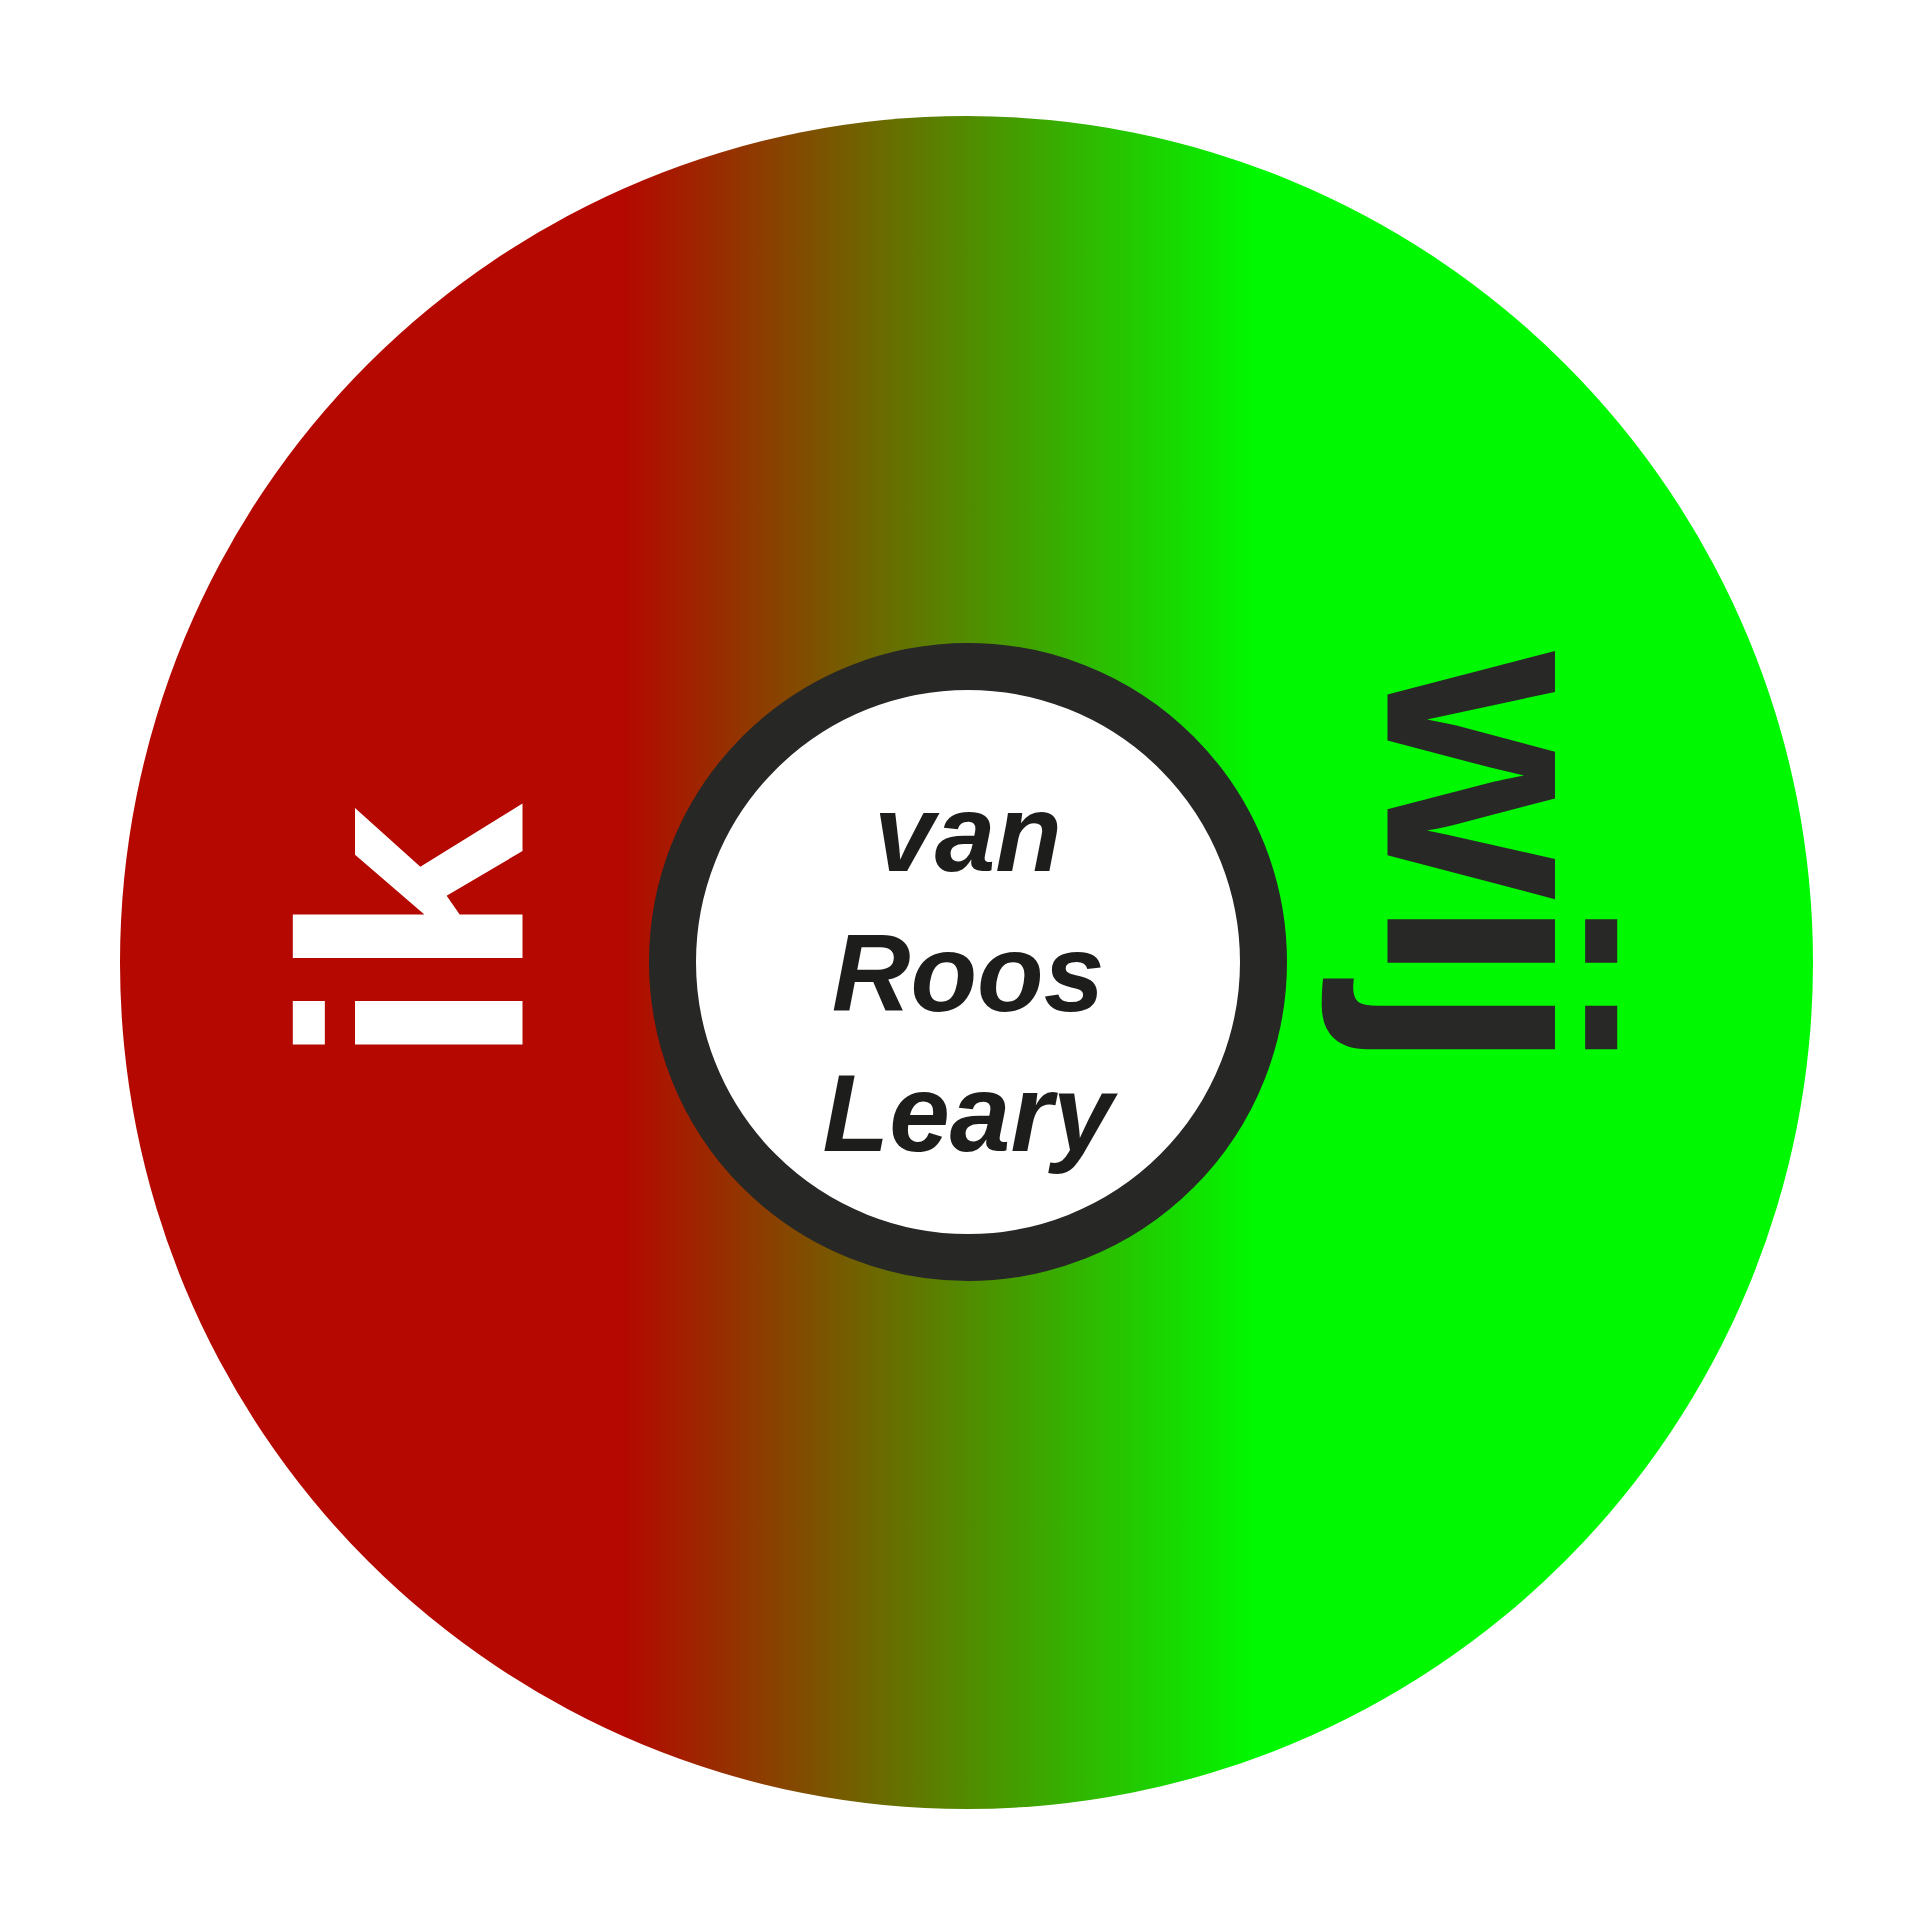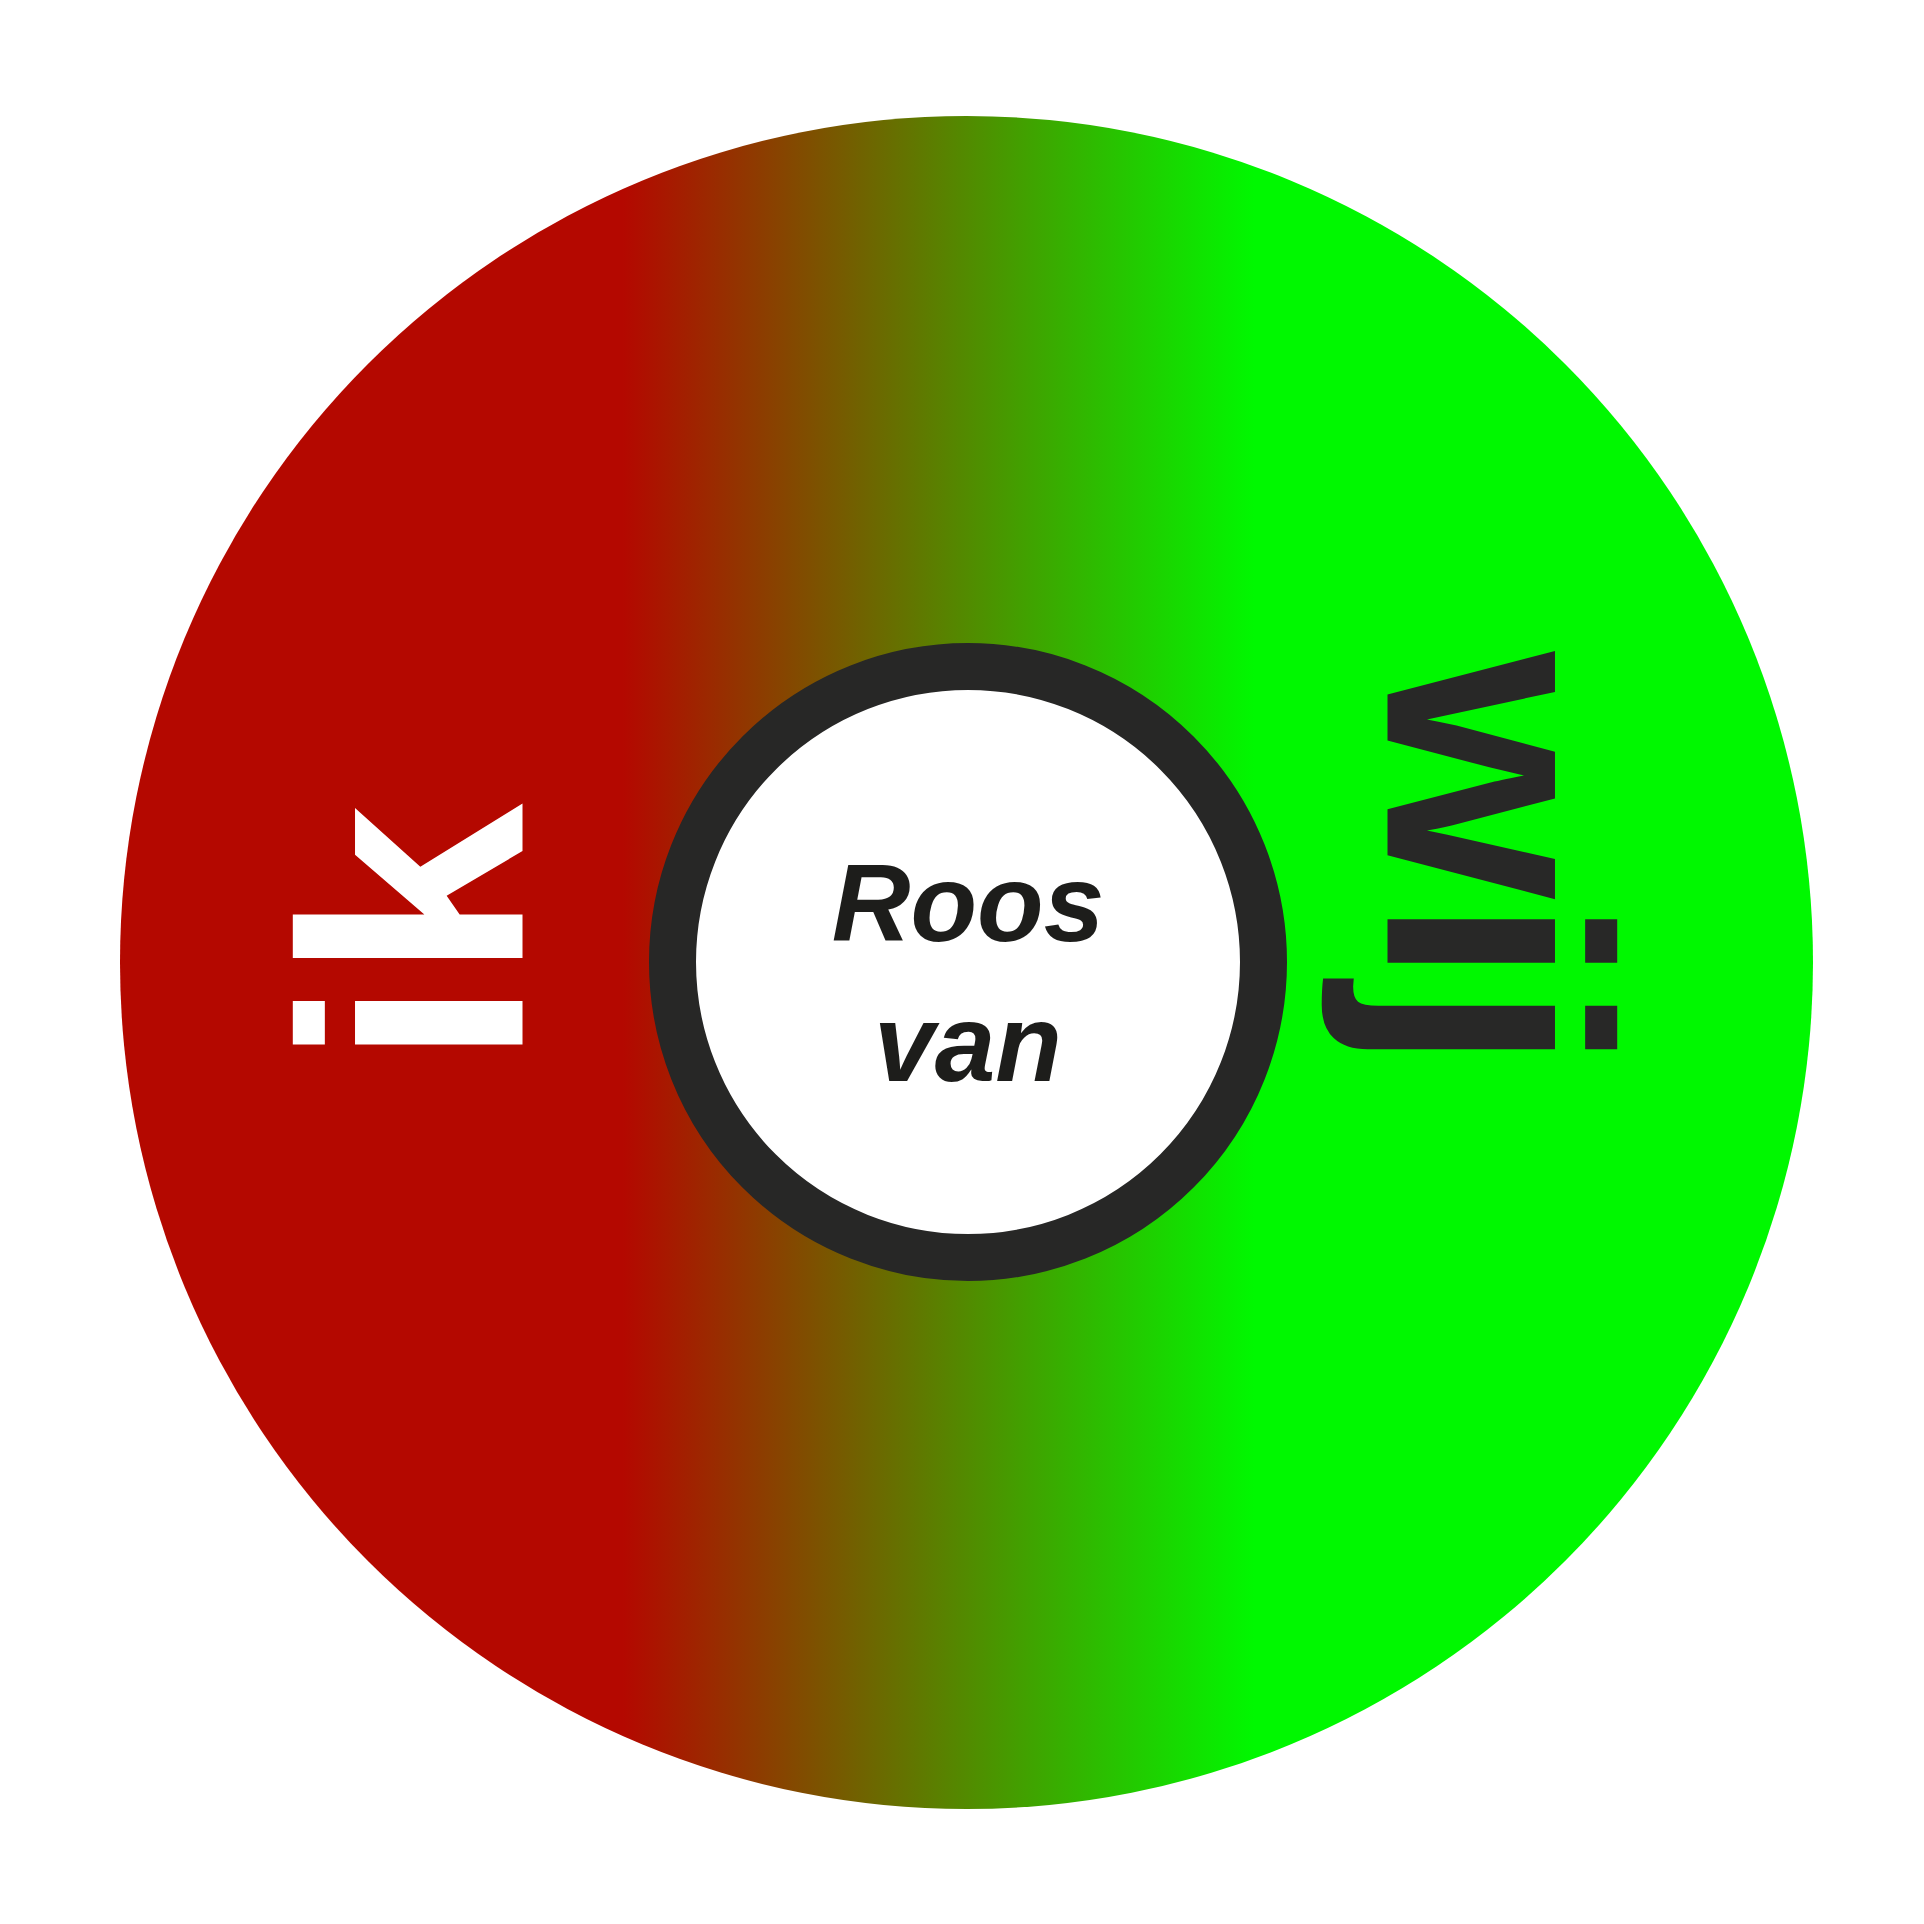--- a/index.html
+++ b/index.html
@@ -82,19 +82,20 @@
 <div class="canvas">
 
   <div class="wheel"></div>
 
   <div class="axis-label ik">ik</div>
 
   <div class="axis-label wij">wij</div>
 
   <div class="hub">
     <div class="hub-title">
+      <span>van</span>
       <span>Roos</span>
-      <span>van</span>
+      <span>Leary</span>
     </div>
   </div>
 
 </div>
 
 
 </body></html>

